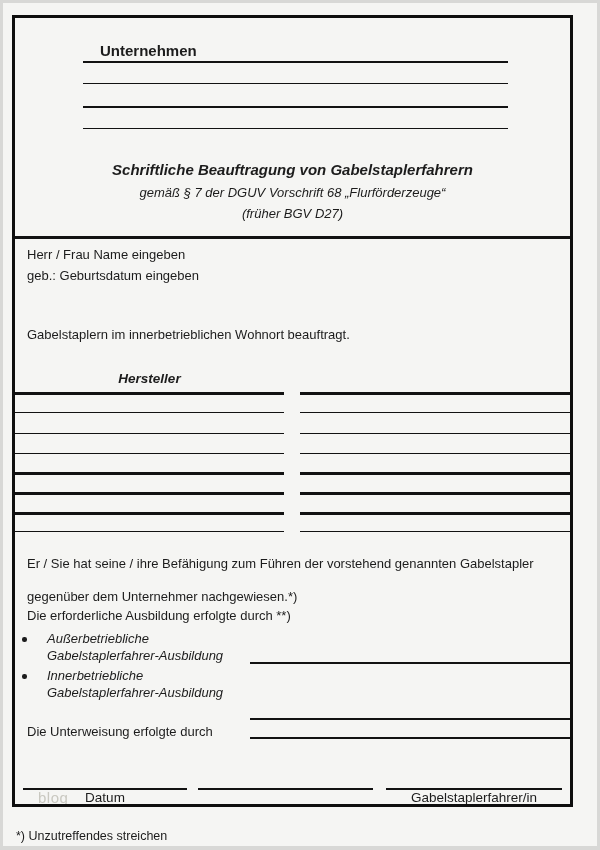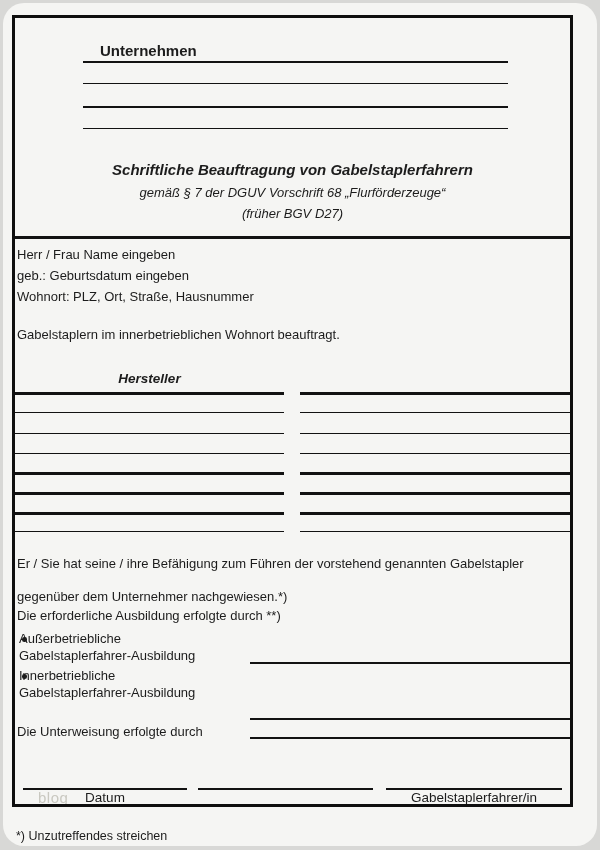--- a/index.html
+++ b/index.html
@@ -8,49 +8,48 @@
     background:#d8d8d6;
     font-family:"Liberation Sans", sans-serif;
     color:#1c1c1c;
     position:relative;
     overflow:hidden;
   }
   .paper{
     position:absolute;
     left:3px;top:3px;right:3px;bottom:4px;
     background:#f5f5f3;
-    border-radius:21px;
   }
   .form-box{
     position:absolute;
     left:9px;top:12px;
     width:561px;height:792px;
     border:3px solid #0e0e0e;
     box-sizing:border-box;
     overflow:hidden;
   }
   
   .abs{position:absolute;}
   .line{background:#121212;}
   .txt{font-size:13px;line-height:16px;white-space:nowrap;}
   .center{text-align:center;font-style:italic;}
   .company-label{left:85px;top:25px;font-size:15px;font-weight:700;}
   .hline{left:68px;width:425px;}
   .title{left:0;width:555px;top:143px;font-size:15px;font-weight:700;}
   .subtitle{left:0;width:555px;font-size:13px;}
   .divider{left:0;width:555px;height:2.5px;top:218px;}
-  .body-line{left:2px;}
+  .body-line{left:12px;}
   .col-header{font-size:13.5px;font-weight:700;top:353px;}
   .col-header.left{left:0;width:269px;}
   .col-header.right{left:285px;width:270px;}
   .col-lines-left{left:0;width:269px;top:0;height:100%;}
   .col-lines-right{left:285px;width:270px;top:0;height:100%;}
   .fill-line{position:absolute;left:0;width:100%;background:#121212;}
   .bullet-dot{width:4.5px;height:4.5px;border-radius:50%;background:#1c1c1c;left:7px;}
-  .bullet-text{left:4px;}
+  .bullet-text{left:32px;font-style:italic;}
   .qline{left:235px;width:320px;height:2px;}
   .sig-line{height:2.5px;}
   .sig-label{font-size:13.5px;line-height:13px;top:773px;text-align:center;}
   .watermark{left:23px;top:771px;font-size:15px;color:#c9c8c0;letter-spacing:.5px;}
   .footnote{position:absolute;left:13px;top:826px;font-size:12.5px;color:#1c1c1c;}
 </style>
 </head>
 <body>
 
 <div class="paper">
@@ -63,21 +62,20 @@
     <div class="abs line hline" style="top:110px;height:1.2px;"></div>
 
     <div class="abs title center">Schriftliche Beauftragung von Gabelstaplerfahrern</div>
     <div class="abs subtitle center" style="top:167px;">gemäß § 7 der DGUV Vorschrift 68 „Flurförderzeuge“</div>
     <div class="abs subtitle center" style="top:188px;">(früher BGV D27)</div>
 
     <div class="abs line divider"></div>
 
     <div class="abs txt body-line" style="top:229px;">Herr / Frau Name eingeben</div>
     <div class="abs txt body-line" style="top:250px;">geb.: Geburtsdatum eingeben</div>
-    <div class="abs txt body-line" style="top:271px;">Wohnort: PLZ, Ort, Straße, Hausnummer</div>
     <div class="abs txt body-line" style="top:308.5px;">Gabelstaplern im innerbetrieblichen Wohnort beauftragt.</div>
 
     <div class="abs col-header left center">Hersteller</div>
     <div class="abs col-lines-left" id="col-left">
         <div class="fill-line" style="top: 373.5px; height: 3px;"></div>
         <div class="fill-line" style="top: 394px; height: 1px;"></div>
         <div class="fill-line" style="top: 414.5px; height: 1px;"></div>
         <div class="fill-line" style="top: 434.5px; height: 1px;"></div>
         <div class="fill-line" style="top: 453.5px; height: 3px;"></div>
         <div class="fill-line" style="top: 474px; height: 3px;"></div>

